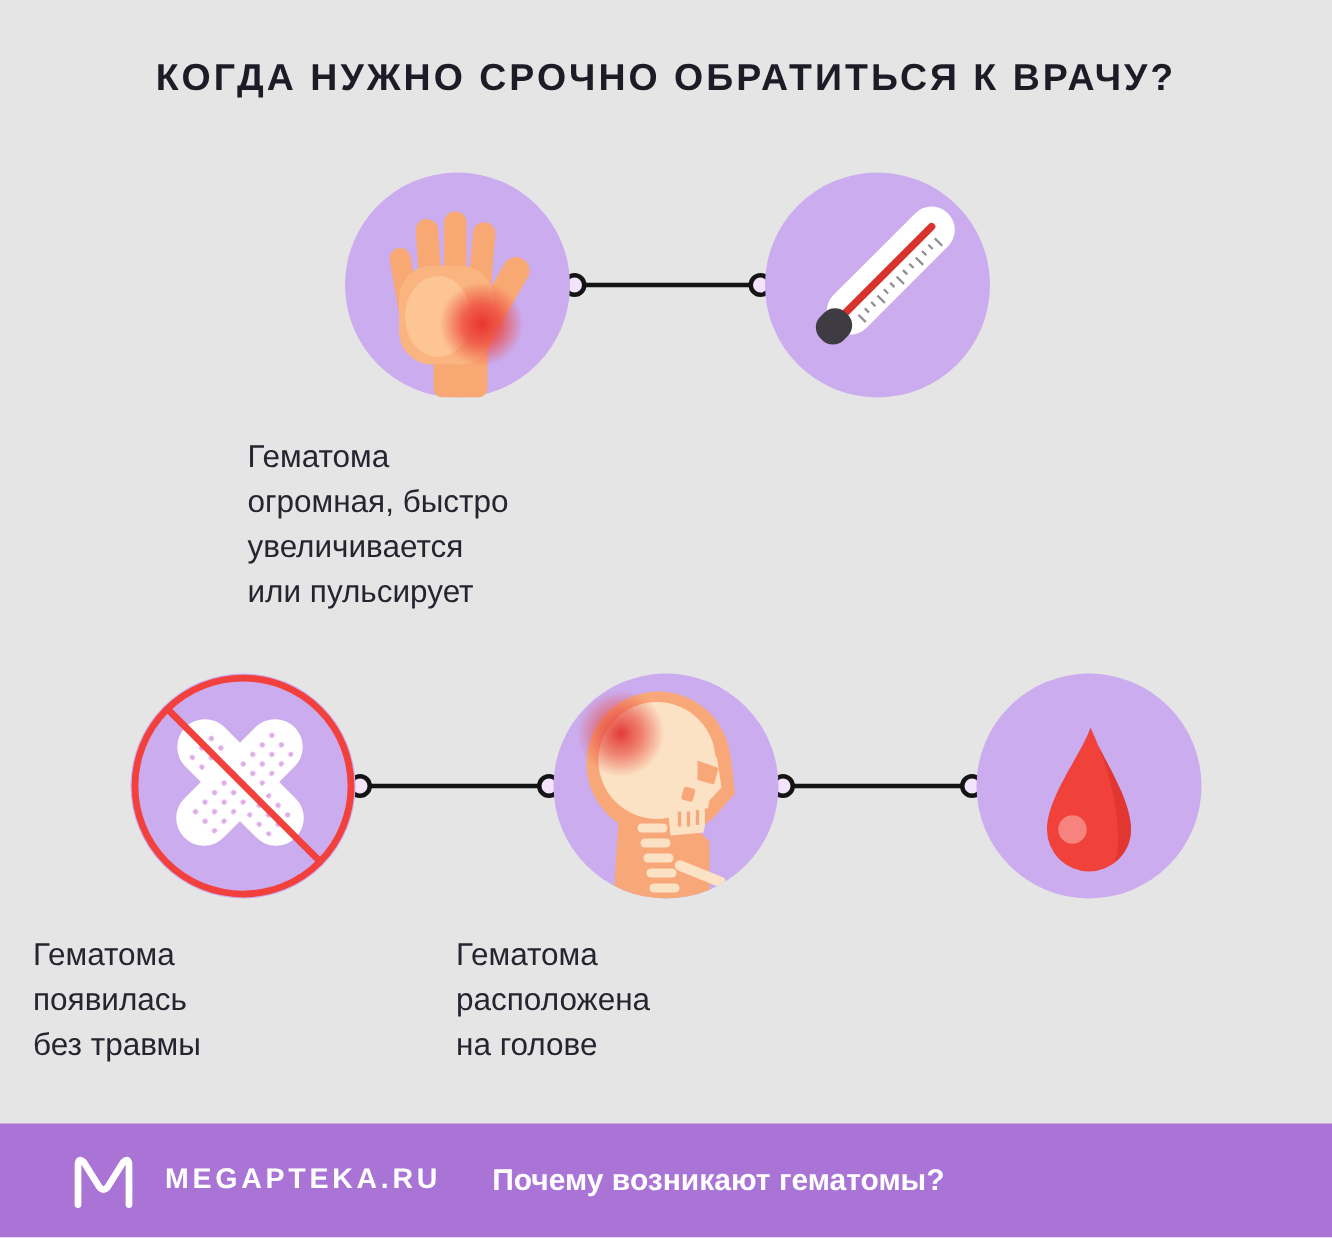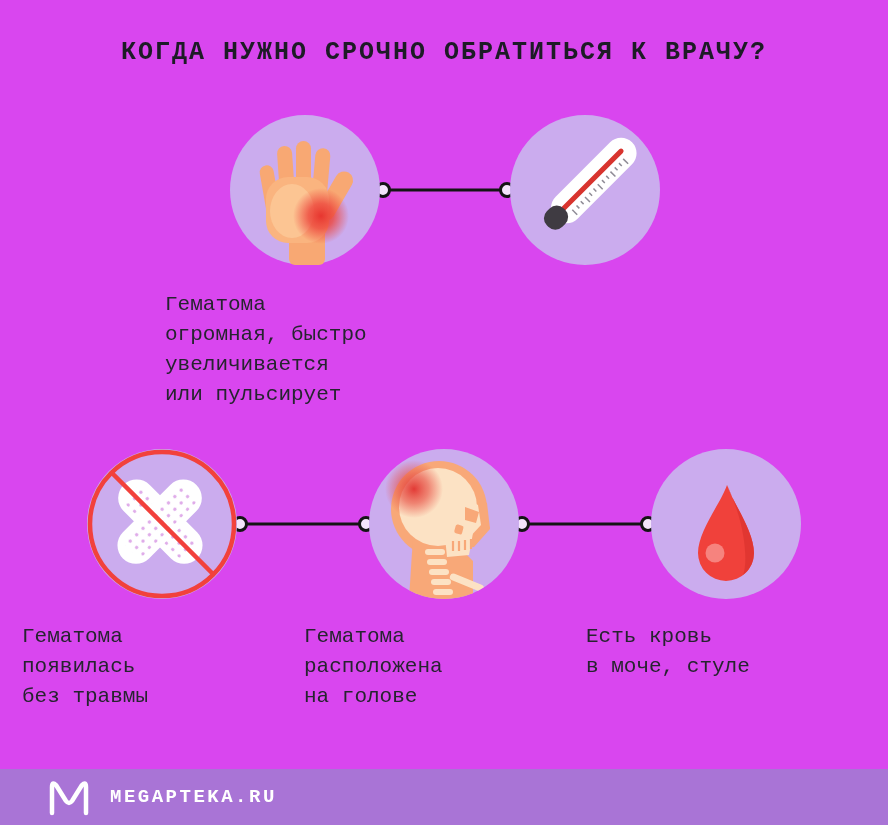--- a/index.html
+++ b/index.html
@@ -1,19 +1,19 @@
 <!DOCTYPE html>
 <html><head>
 <meta charset="utf-8">
 <style>
   html,body{margin:0;padding:0;}
   .page{
     position:relative; width:888px; height:825px; overflow:hidden;
-    background:#d946ef;
-    font-family:Liberation Mono, monospace;
+    background:#e5e5e5;
+    font-family:Liberation Sans, sans-serif;
   }
   .title{
     position:absolute; left:0; top:38px; width:888px;
     text-align:center; font-size:25px; font-weight:800;
     letter-spacing:2px; color:#1D1B26;
   }
   .circle{
     position:absolute; width:150px; height:150px; border-radius:50%;
     background:#CBACEE; display:flex; align-items:center; justify-content:center;
   }
@@ -28,21 +28,21 @@
     position:absolute; width:280px; text-align:left;
     font-size:21px; line-height:30px; font-weight:500;
     color:#26242F; white-space:pre-line;
   }
   #cap1{left:165px; top:290px;}
   #cap2{left:445px; top:290px;}
   #cap3{left:22px;  top:622px;}
   #cap4{left:304px; top:622px;}
   #cap5{left:586px; top:622px;}
   .footer{
-    position:absolute; left:0; bottom:0; width:888px; height:56px;
+    position:absolute; left:0; bottom:0; width:888px; height:76px;
     background:#A974D6; display:flex; align-items:center;
     box-sizing:border-box; padding-left:44px;
   }
   .brand{display:flex; align-items:center;}
   .brand-name{
     margin-left:16px; color:#FFFFFF; font-size:19px; font-weight:800;
     letter-spacing:2.5px;
   }
   .footer-question{
     margin-left:34px; color:#FFFFFF; font-size:20px; font-weight:700;
@@ -197,25 +197,24 @@
   <div class="caption" id="cap1">Гематома
 огромная, быстро
 увеличивается
 или пульсирует</div>
   <div class="caption" id="cap3">Гематома
 появилась
 без травмы</div>
   <div class="caption" id="cap4">Гематома
 расположена
 на голове</div>
-  <div class="caption" id="cap5">Есть кровь
-в моче, стуле</div>
 
   <div class="footer">
     <div class="brand">
       <svg width="50" height="44" viewBox="0 0 50 44">
         <path d="M8 38 V12 Q8 6 12 10 L22 26 Q25 30 28 26 L38 10 Q42 6 42 12 V38" fill="none" stroke="#FFFFFF" stroke-width="4.5" stroke-linecap="round" stroke-linejoin="round"></path>
       </svg>
       <span class="brand-name">MEGAPTEKA.RU</span>
     </div>
+    <span class="footer-question">Почему возникают гематомы?</span>
   </div>
 
 </div>
 
 </body></html>

